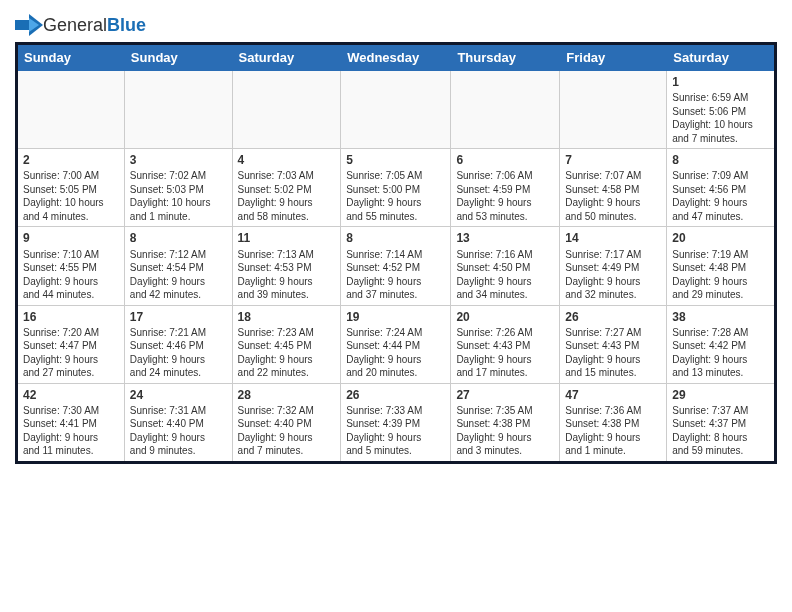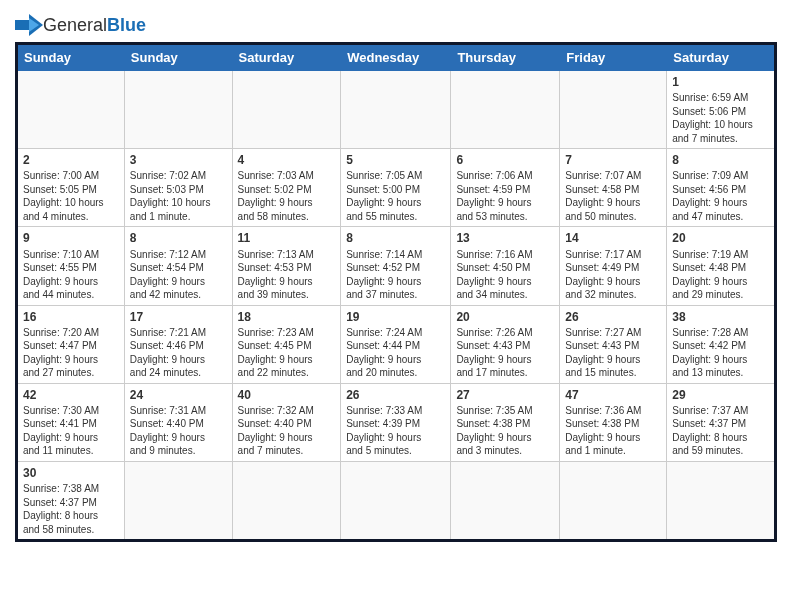--- a/index.html
+++ b/index.html
@@ -153,30 +153,21 @@
           <td><span class="day-number">17</span><span class="day-info">Sunrise: 7:21 AM<br>Sunset: 4:46 PM<br>Daylight: 9 hours<br>and 24 minutes.</span></td>
           <td><span class="day-number">18</span><span class="day-info">Sunrise: 7:23 AM<br>Sunset: 4:45 PM<br>Daylight: 9 hours<br>and 22 minutes.</span></td>
           <td><span class="day-number">19</span><span class="day-info">Sunrise: 7:24 AM<br>Sunset: 4:44 PM<br>Daylight: 9 hours<br>and 20 minutes.</span></td>
           <td><span class="day-number">20</span><span class="day-info">Sunrise: 7:26 AM<br>Sunset: 4:43 PM<br>Daylight: 9 hours<br>and 17 minutes.</span></td>
           <td><span class="day-number">26</span><span class="day-info">Sunrise: 7:27 AM<br>Sunset: 4:43 PM<br>Daylight: 9 hours<br>and 15 minutes.</span></td>
           <td><span class="day-number">38</span><span class="day-info">Sunrise: 7:28 AM<br>Sunset: 4:42 PM<br>Daylight: 9 hours<br>and 13 minutes.</span></td>
         </tr>
         <tr>
           <td><span class="day-number">42</span><span class="day-info">Sunrise: 7:30 AM<br>Sunset: 4:41 PM<br>Daylight: 9 hours<br>and 11 minutes.</span></td>
           <td><span class="day-number">24</span><span class="day-info">Sunrise: 7:31 AM<br>Sunset: 4:40 PM<br>Daylight: 9 hours<br>and 9 minutes.</span></td>
-          <td><span class="day-number">40</span><span class="day-info">Sunrise: 7:32 AM<br>Sunset: 4:40 PM<br>Daylight: 9 hours<br>and 7 minutes.</span></td>
+          <td><span class="day-number">28</span><span class="day-info">Sunrise: 7:32 AM<br>Sunset: 4:40 PM<br>Daylight: 9 hours<br>and 7 minutes.</span></td>
           <td><span class="day-number">26</span><span class="day-info">Sunrise: 7:33 AM<br>Sunset: 4:39 PM<br>Daylight: 9 hours<br>and 5 minutes.</span></td>
           <td><span class="day-number">27</span><span class="day-info">Sunrise: 7:35 AM<br>Sunset: 4:38 PM<br>Daylight: 9 hours<br>and 3 minutes.</span></td>
           <td><span class="day-number">47</span><span class="day-info">Sunrise: 7:36 AM<br>Sunset: 4:38 PM<br>Daylight: 9 hours<br>and 1 minute.</span></td>
           <td><span class="day-number">29</span><span class="day-info">Sunrise: 7:37 AM<br>Sunset: 4:37 PM<br>Daylight: 8 hours<br>and 59 minutes.</span></td>
-        </tr>
-        <tr>
-          <td><span class="day-number">30</span><span class="day-info">Sunrise: 7:38 AM<br>Sunset: 4:37 PM<br>Daylight: 8 hours<br>and 58 minutes.</span></td>
-          <td class="empty-cell"></td>
-          <td class="empty-cell"></td>
-          <td class="empty-cell"></td>
-          <td class="empty-cell"></td>
-          <td class="empty-cell"></td>
-          <td class="empty-cell"></td>
         </tr>
       </tbody>
   </table>
 </div>
 
 </body></html>

